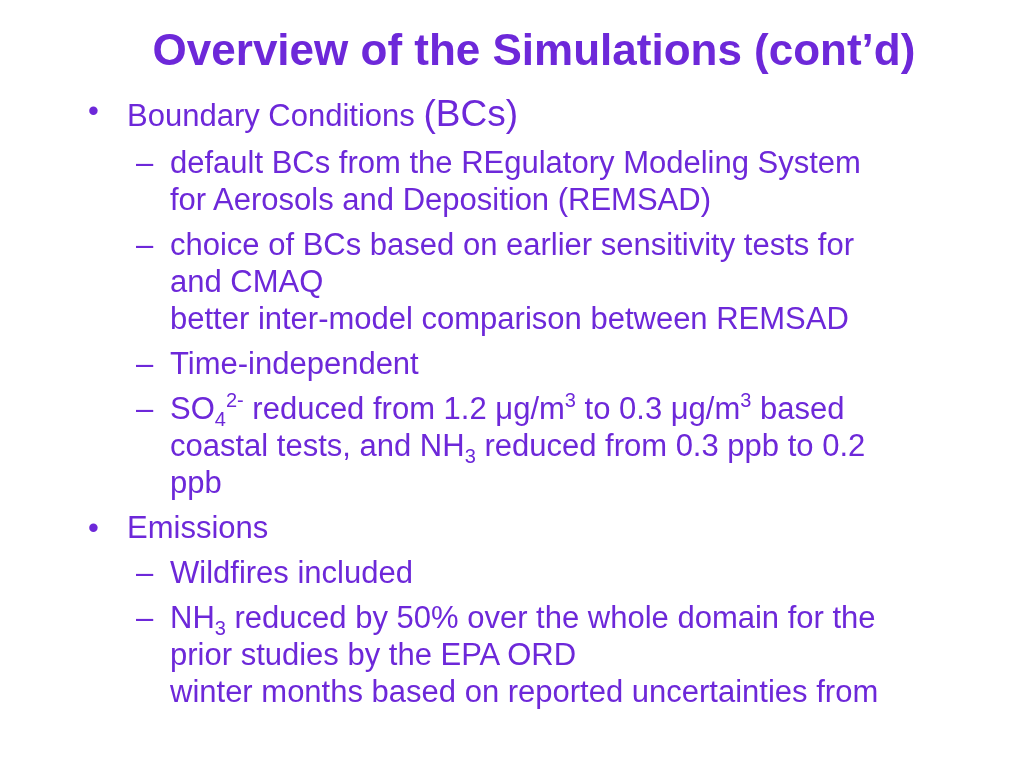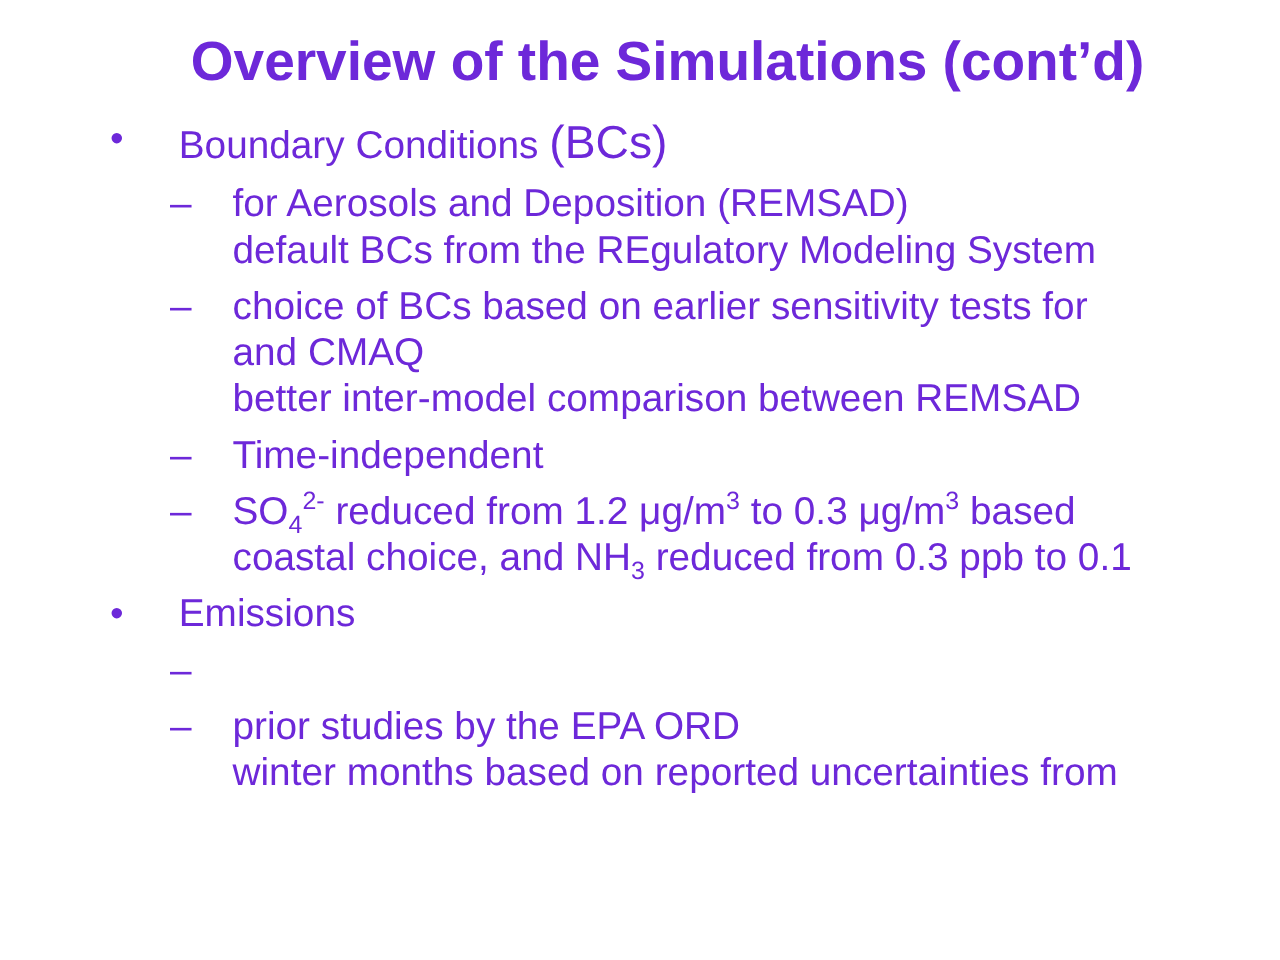--- a/index.html
+++ b/index.html
@@ -42,21 +42,21 @@
   }
   .bullet.level1 { padding-left: 88px; }
   .bullet.level1 > .marker { width: 39px; }
   .bullet.level2 { padding-left: 136px; }
   .bullet.level2 > .marker { width: 34px; }
   .marker {
     flex: 0 0 auto;
     font-size: 31px;
     line-height: 37px;
   }
-  .text { flex: 0 1 auto; margin-left: 16px; }
+  .text { flex: 0 1 auto; }
   .line {
     font-size: 31px;
     line-height: 37px;
     white-space: pre;
   }
   .run-lg {
     font-size: 37px;
     line-height: 44px;
   }
   .run-sub {
@@ -78,55 +78,60 @@
   <div class="content">
       <div class="bullet level1">
         <span class="marker">•</span>
         <div class="text">
           <div class="line"><span>Boundary Conditions </span><span class="run-lg">(BCs)</span></div>
         </div>
       </div>
       <div class="bullet level2">
         <span class="marker">–</span>
         <div class="text">
+          <div class="line"><span>default BCs from the REgulatory Modeling System</span></div>
           <div class="line"><span>for Aerosols and Deposition (REMSAD)</span></div>
-          <div class="line"><span>default BCs from the REgulatory Modeling System</span></div>
         </div>
       </div>
       <div class="bullet level2">
         <span class="marker">–</span>
         <div class="text">
           <div class="line"><span>choice of BCs based on earlier sensitivity tests for</span></div>
           <div class="line"><span>and CMAQ</span></div>
           <div class="line"><span>better inter-model comparison between REMSAD</span></div>
         </div>
       </div>
       <div class="bullet level2">
         <span class="marker">–</span>
         <div class="text">
           <div class="line"><span>Time-independent</span></div>
         </div>
       </div>
       <div class="bullet level2">
         <span class="marker">–</span>
         <div class="text">
           <div class="line"><span>SO</span><span class="run-sub">4</span><span class="run-sup">2-</span><span> reduced from 1.2 μg/m</span><span class="run-sup">3</span><span> to 0.3 μg/m</span><span class="run-sup">3</span><span> based</span></div>
-          <div class="line"><span>coastal choice, and NH</span><span class="run-sub">3</span><span> reduced from 0.3 ppb to 0.1</span></div>
+          <div class="line"><span>coastal tests, and NH</span><span class="run-sub">3</span><span> reduced from 0.3 ppb to 0.2</span></div>
+          <div class="line"><span>ppb</span></div>
         </div>
       </div>
       <div class="bullet level1">
         <span class="marker">•</span>
         <div class="text">
           <div class="line"><span>Emissions</span></div>
         </div>
       </div>
       <div class="bullet level2">
         <span class="marker">–</span>
+        <div class="text">
+          <div class="line"><span>Wildfires included</span></div>
+        </div>
       </div>
       <div class="bullet level2">
         <span class="marker">–</span>
         <div class="text">
+          <div class="line"><span>NH</span><span class="run-sub">3</span><span> reduced by 50% over the whole domain for the</span></div>
           <div class="line"><span>prior studies by the EPA ORD</span></div>
           <div class="line"><span>winter months based on reported uncertainties from</span></div>
         </div>
       </div>
     </div>
 </div>
 
 </body></html>

